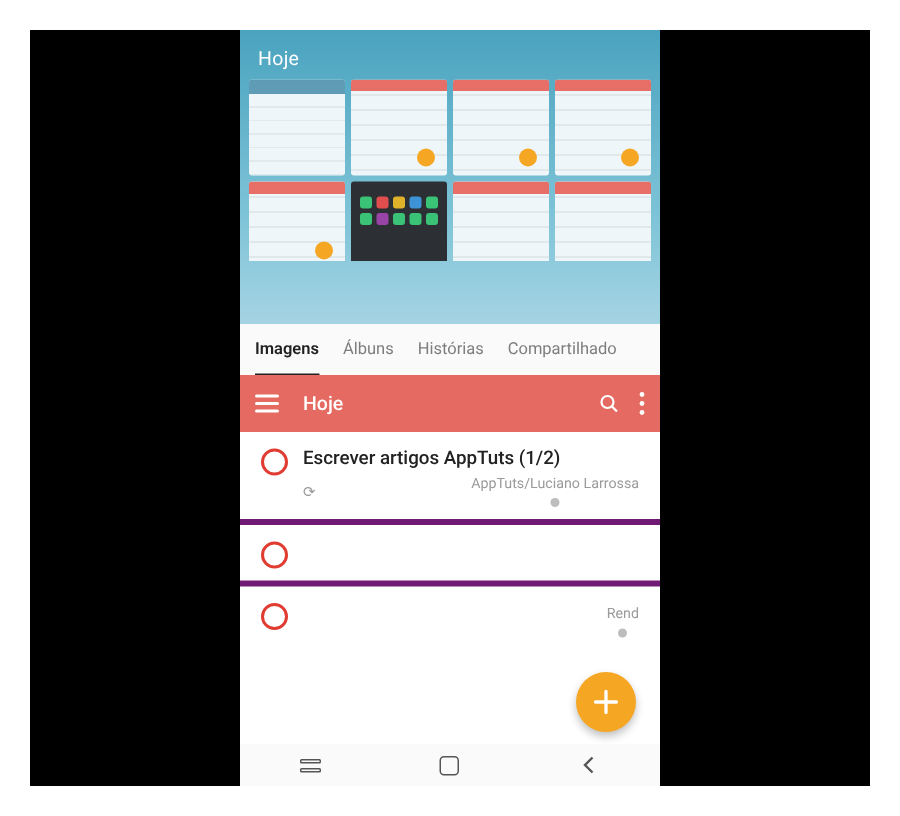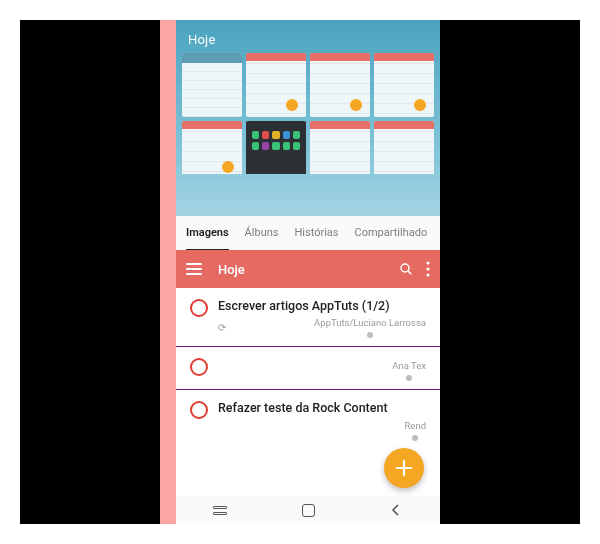--- a/index.html
+++ b/index.html
@@ -1,19 +1,19 @@
 <!DOCTYPE html>
 <html><head>
 <meta charset="utf-8">
 <style>
   * { box-sizing: border-box; margin: 0; padding: 0; }
   html, body { width: 600px; height: 544px; overflow: hidden; font-family: -apple-system, Roboto, "Segoe UI", Arial, sans-serif; }
   .frame { width: 600px; height: 544px; background: #fff; display: flex; align-items: center; justify-content: center; }
   .letterbox { width: 560px; height: 504px; background: #000; display: flex; align-items: stretch; justify-content: center; }
-  .phone { width: 280px; height: 504px; background: #fca5a5; display: flex; flex-direction: column; position: relative; padding-left: 16px; }
+  .phone { width: 280px; height: 504px; background: #8b5cf6; display: flex; flex-direction: column; position: relative; }
 
   
   .gallery-half { height: 230px; background: linear-gradient(180deg, #4aa3bf 0%, #7fc4d8 55%, #b7dbe8 100%); display: flex; flex-direction: column; overflow: hidden; }
   .gallery-heading { color: #fff; font-size: 13px; font-weight: 400; padding: 12px 12px 6px 12px; letter-spacing: .2px; }
   .thumb-area { flex: 1; display: flex; flex-direction: column; gap: 4px; padding: 0 6px 4px 6px; overflow: hidden; }
   .thumb-row { display: flex; gap: 4px; }
   .thumb { flex: 1; height: 64px; border-radius: 2px; background: #eef6f9; position: relative; overflow: hidden; }
   .thumb.sm { height: 58px; }
   .thumb::before { content:""; position:absolute; inset:0; background:
      linear-gradient(180deg, rgba(230,96,88,0.9) 0, rgba(230,96,88,0.9) 8px, transparent 8px),
@@ -41,21 +41,21 @@
   .todo-appbar { height: 38px; background: #e46a62; display: flex; align-items: center; padding: 0 10px; color: #fff; }
   .hamburger { width: 16px; height: 12px; display:flex; flex-direction:column; justify-content:space-between; }
   .hamburger span { height:2px; background:#fff; border-radius:1px; }
   .appbar-title { font-size: 13px; font-weight: 500; margin-left: 16px; flex:1; }
   .appbar-actions { display:flex; align-items:center; gap:12px; }
   .search-ic svg, .more-ic svg { display:block; }
   .date-row { padding: 12px 14px 6px 14px; font-size: 12px; color:#333; }
   .date-row .day { font-weight:700; color:#000; margin-right:6px; }
   .date-row .date { color:#888; font-weight:400; }
   .tasks { display:flex; flex-direction:column; }
-  .task { display:flex; align-items:flex-start; gap:10px; padding:10px 14px 8px 14px; border-bottom:1px solid #701a75; }
+  .task { display:flex; align-items:flex-start; gap:10px; padding:10px 14px 8px 14px; border-bottom:4px solid #701a75; }
   .task:last-child { border-bottom:none; }
   .task-ring { width:18px; height:18px; border:2px solid #e03c31; border-radius:50%; flex:0 0 18px; margin-top:1px; }
   .task-body { flex:1; min-width:0; }
   .task-title { font-size:12.5px; color:#222; font-weight:500; line-height:1.3; }
   .task-meta { display:flex; align-items:center; justify-content:space-between; margin-top:3px; font-size:9.5px; color:#9a9a9a; }
   .task-meta .repeat { font-size:10px; }
   .task-meta .proj { display:flex; align-items:center; gap:4px;flex-direction:column; }
   .proj-dot { width:6px; height:6px; border-radius:50%; background:#bdbdbd; display:inline-block; }
   .fab { position:absolute; right:16px; bottom:36px; width:40px; height:40px; border-radius:50%; background:#f5a623; display:flex; align-items:center; justify-content:center; box-shadow:0 3px 6px rgba(0,0,0,0.25); }
   .fab svg { display:block; }
@@ -156,33 +156,25 @@
                 <span class="proj">
                     <span>AppTuts/Luciano Larrossa</span>
                     <span class="proj-dot"></span>
                   </span>
               </div>
             </div>
           </div>
           <div class="task">
             <div class="task-ring"></div>
             <div class="task-body">
-              <div class="task-meta">
-                <span class="repeat"></span>
-                <span class="proj">
-                    <span>Ana Tex</span>
-                    <span class="proj-dot"></span>
-                  </span>
-              </div>
             </div>
           </div>
           <div class="task">
             <div class="task-ring"></div>
             <div class="task-body">
-              <div class="task-title">Refazer teste da Rock Content</div>
               <div class="task-meta">
                 <span class="repeat"></span>
                 <span class="proj">
                     <span>Rend</span>
                     <span class="proj-dot"></span>
                   </span>
               </div>
             </div>
           </div>
         </div>

